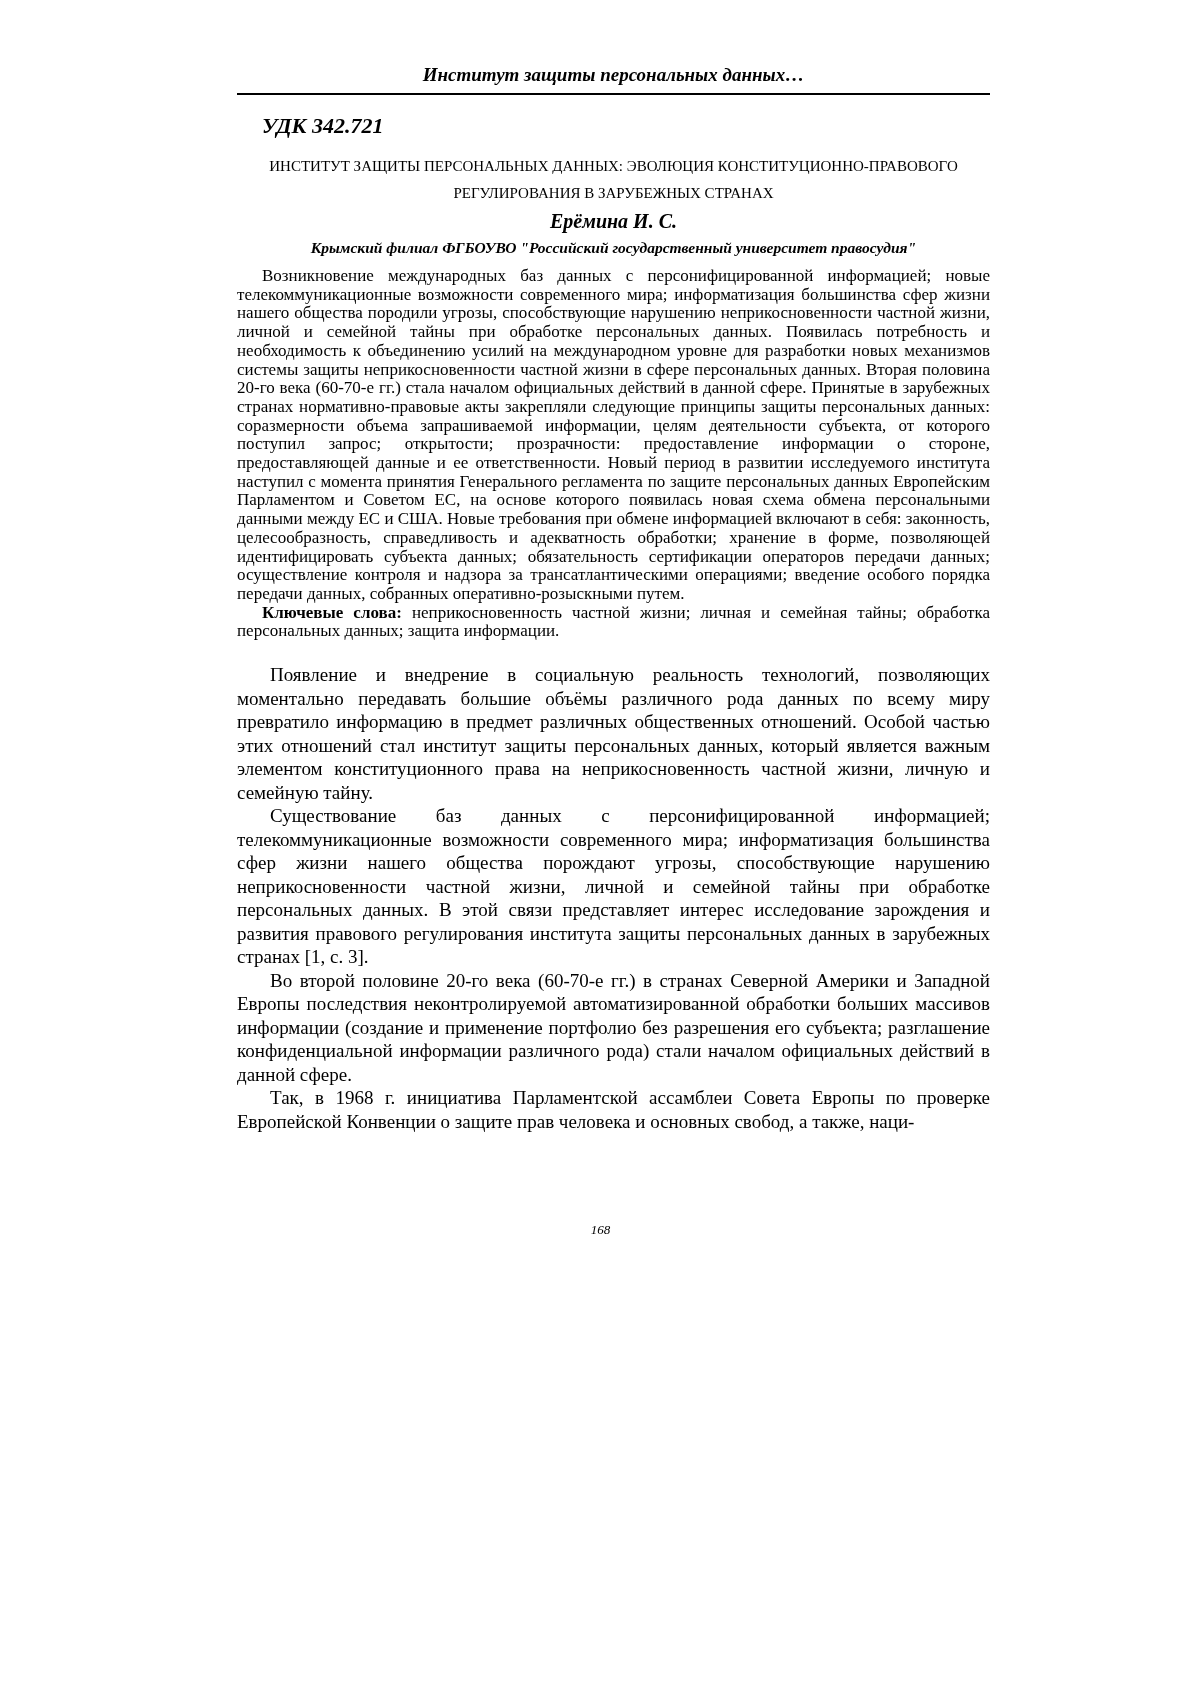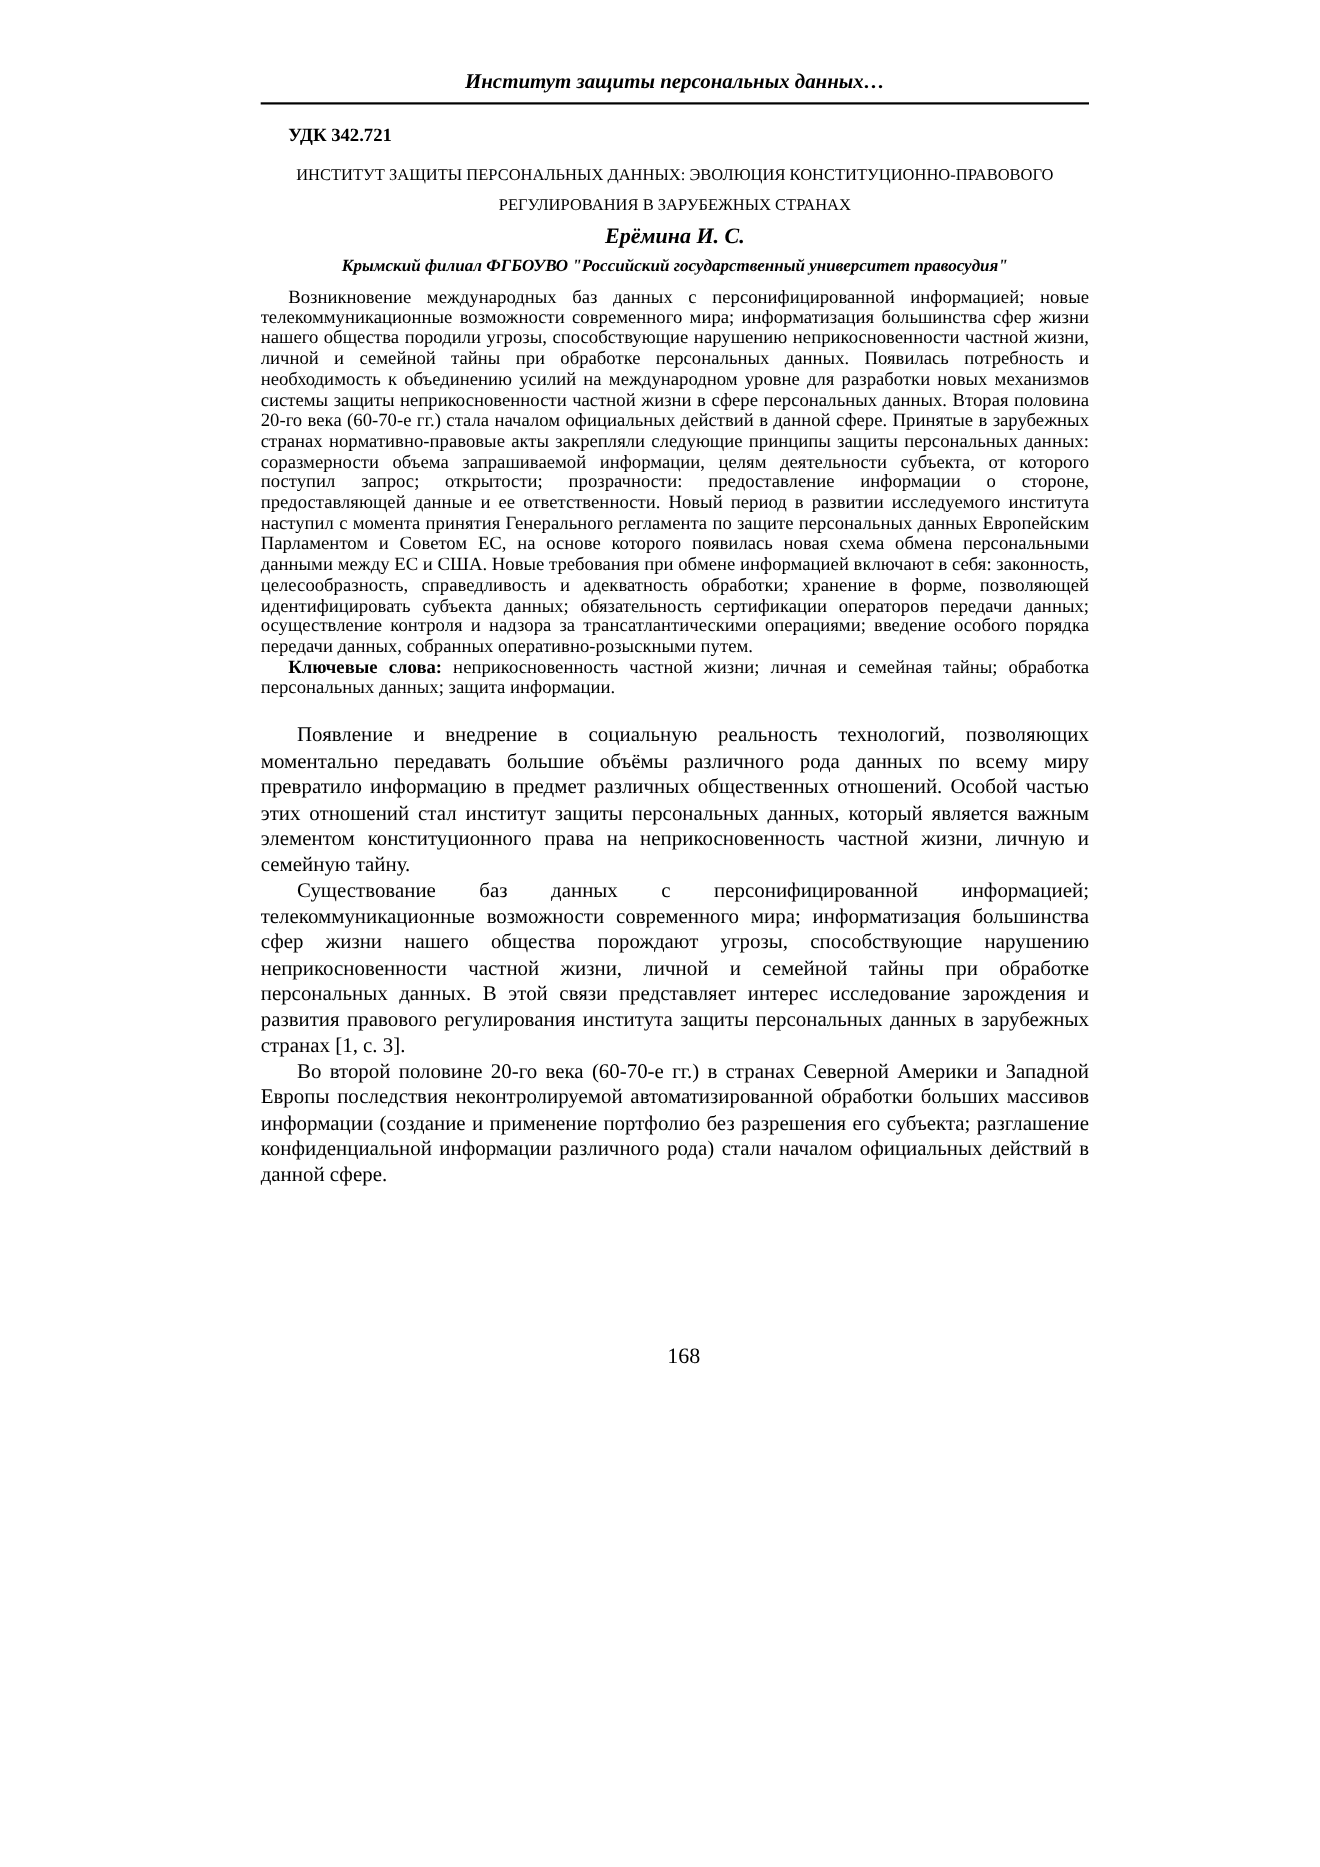--- a/index.html
+++ b/index.html
@@ -28,21 +28,22 @@
     border-bottom: 2px solid #000;
   }
   .citation {
     margin-top: 22px;
     font-size: 16px;
     line-height: 21px;
   }
   .udc {
     margin-top: 18px;
     font-weight: bold;
-    font-size: 17px;
+    font-style: italic;
+    font-size: 22px;
     padding-left: 25px;
   }
   .title {
     margin: 14px 0 0 0;
     text-align: center;
     font-weight: normal;
     font-size: 15px;
     line-height: 27px;
   }
   .author {
@@ -72,24 +73,25 @@
   .body-para {
     margin: 0;
     font-size: 19px;
     line-height: 23.5px;
     text-align: justify;
     text-indent: 33px;
   }
   .page-number {
     position: absolute;
     top: 1222px;
-    left: 245px;
+    left: 224px;
     width: 753px;
     text-align: center;
-    font-size: 20px;
+    font-size: 13px;
+    font-style: italic;
   }
 </style>
 </head>
 <body>
 
 <div class="page">
   <div class="content">
 
     <div class="running-head">Институт защиты персональных данных…</div>
 
@@ -103,18 +105,19 @@
     <div class="affiliation">Крымский филиал ФГБОУВО "Российский государственный университет правосудия"</div>
 
     <p class="abstract">Возникновение международных баз данных с персонифицированной информацией; новые телекоммуникационные возможности современного мира; информатизация большинства сфер жизни нашего общества породили угрозы, способствующие нарушению неприкосновенности частной жизни, личной и семейной тайны при обработке персональных данных. Появилась потребность и необходимость к объединению усилий на международном уровне для разработки новых механизмов системы защиты неприкосновенности частной жизни в сфере персональных данных. Вторая половина 20-го века (60-70-е гг.) стала началом официальных действий в данной сфере. Принятые в зарубежных странах нормативно-правовые акты закрепляли следующие принципы защиты персональных данных: соразмерности объема запрашиваемой информации, целям деятельности субъекта, от которого поступил запрос; открытости; прозрачности: предоставление информации о стороне, предоставляющей данные и ее ответственности. Новый период в развитии исследуемого института наступил с момента принятия Генерального регламента по защите персональных данных Европейским Парламентом и Советом ЕС, на основе которого появилась новая схема обмена персональными данными между ЕС и США. Новые требования при обмене информацией включают в себя: законность, целесообразность, справедливость и адекватность обработки; хранение в форме, позволяющей идентифицировать субъекта данных; обязательность сертификации операторов передачи данных; осуществление контроля и надзора за трансатлантическими операциями; введение особого порядка передачи данных, собранных оперативно-розыскными путем.</p>
 
     <p class="abstract keywords"><span class="bold">Ключевые слова:</span><span> неприкосновенность частной жизни; личная и семейная тайны; обработка персональных данных; защита информации.</span></p>
 
     <div class="body">
       <p class="body-para">Появление и внедрение в социальную реальность технологий, позволяющих моментально передавать большие объёмы различного рода данных по всему миру превратило информацию в предмет различных общественных отношений. Особой частью этих отношений стал институт защиты персональных данных, который является важным элементом конституционного права на неприкосновенность частной жизни, личную и семейную тайну.</p>
       <p class="body-para">Существование баз данных с персонифицированной информацией; телекоммуникационные возможности современного мира; информатизация большинства сфер жизни нашего общества порождают угрозы, способствующие нарушению неприкосновенности частной жизни, личной и семейной тайны при обработке персональных данных. В этой связи представляет интерес исследование зарождения и развития правового регулирования института защиты персональных данных в зарубежных странах [1, с. 3].</p>
       <p class="body-para">Во второй половине 20-го века (60-70-е гг.) в странах Северной Америки и Западной Европы последствия неконтролируемой автоматизированной обработки больших массивов информации (создание и применение портфолио без разрешения его субъекта; разглашение конфиденциальной информации различного рода) стали началом официальных действий в данной сфере.</p>
+      <p class="body-para">Так, в 1968 г. инициатива Парламентской ассамблеи Совета Европы по проверке Европейской Конвенции о защите прав человека и основных свобод, а также, наци-</p>
     </div>
 
   </div>
 
   <div class="page-number">168</div>
 </div>
 
 </body></html>

